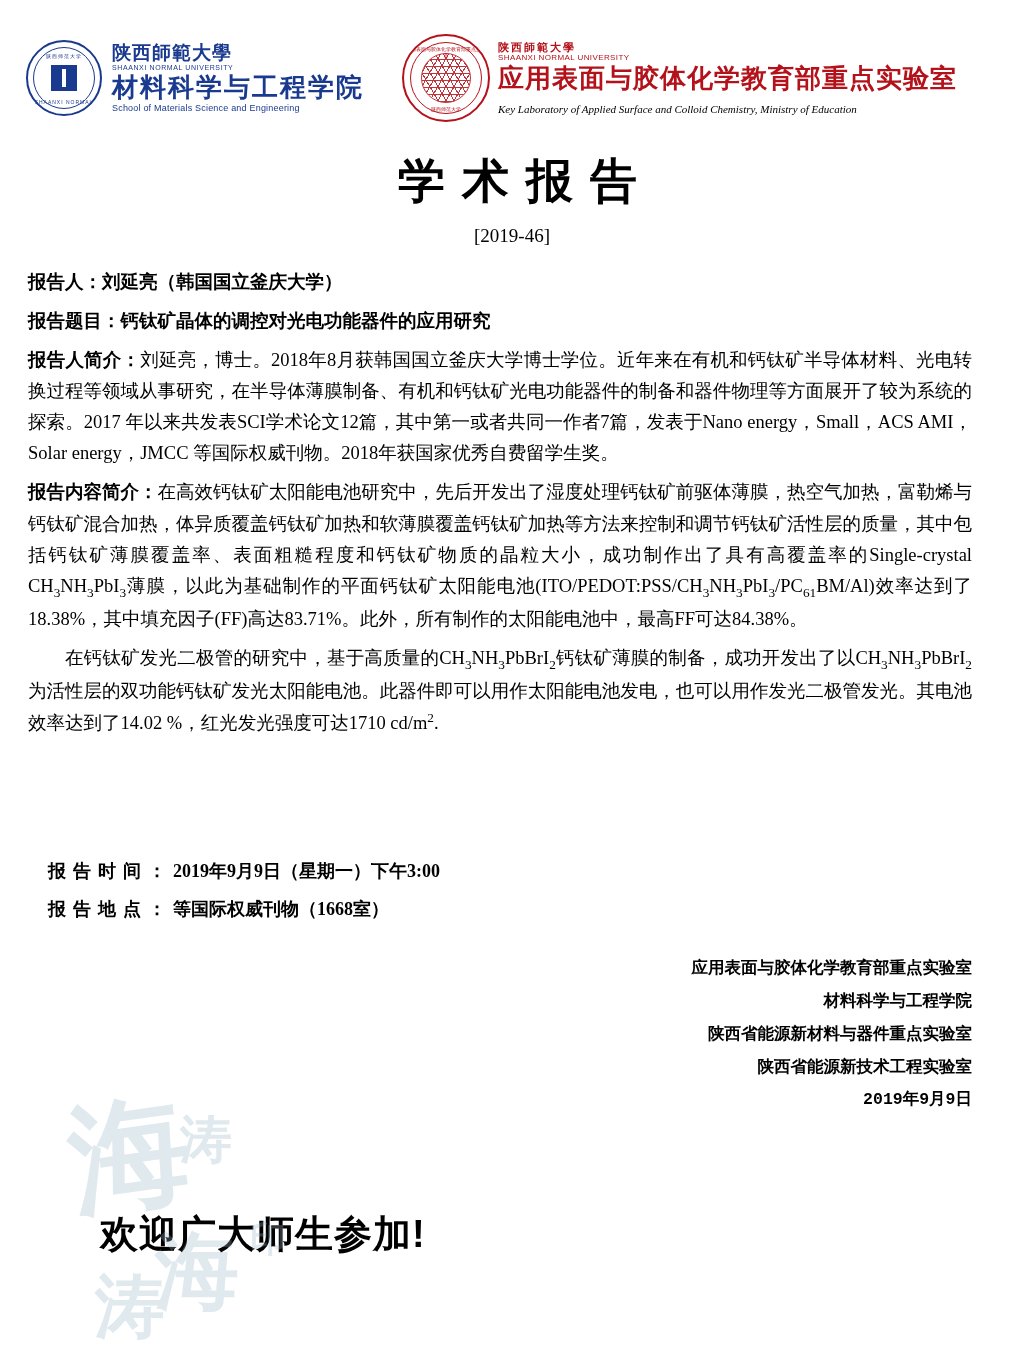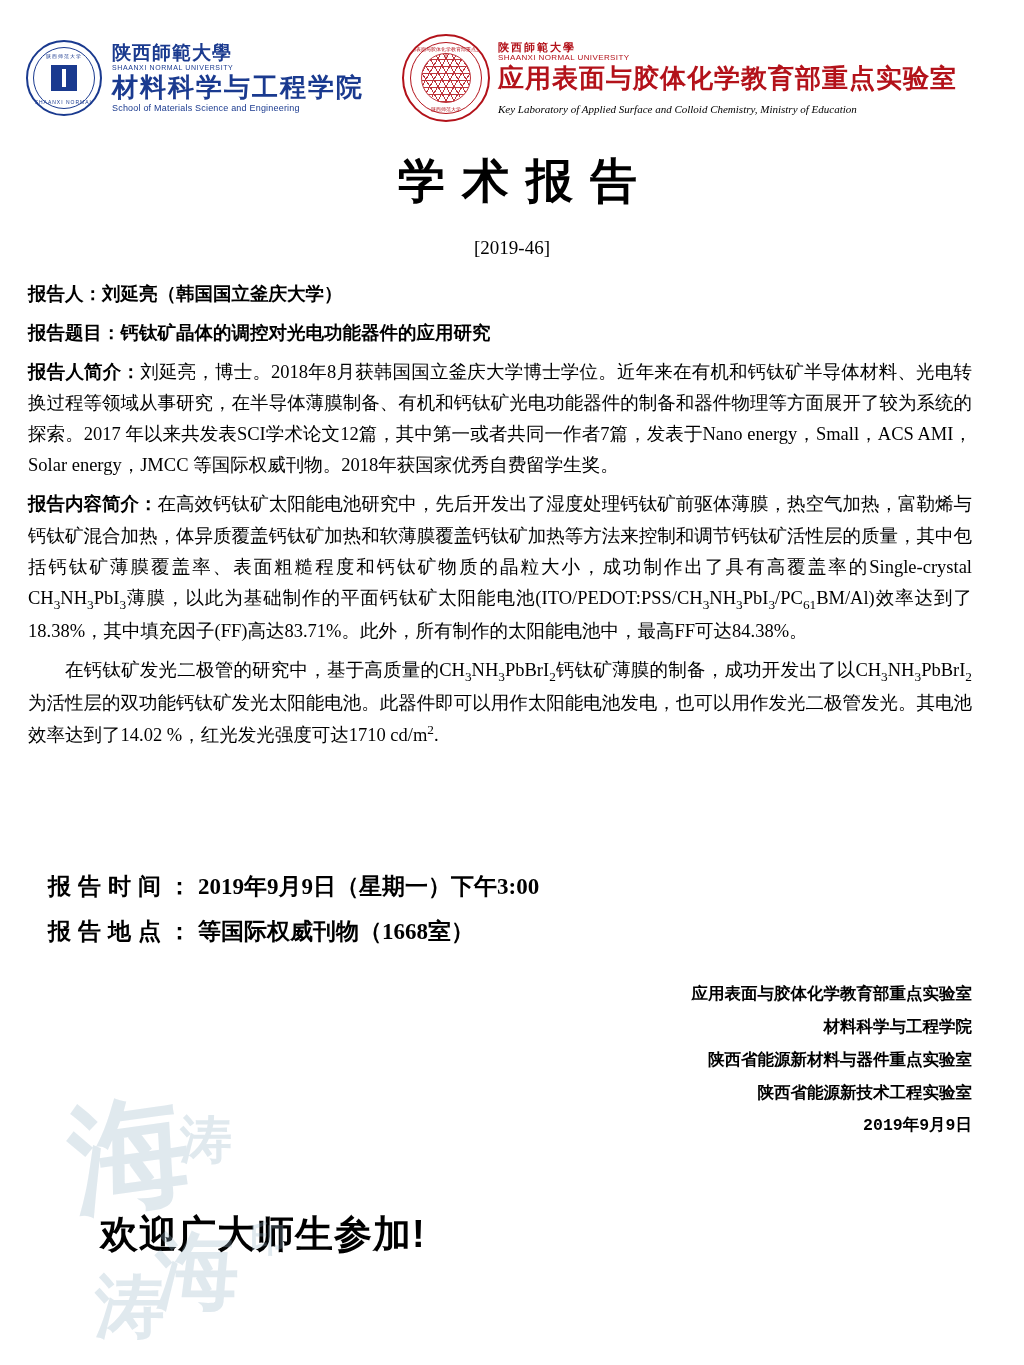--- a/index.html
+++ b/index.html
@@ -177,42 +177,42 @@
     font-size: 47px;
     font-weight: bold;
     letter-spacing: 17px;
     margin: 14px 0 0 0;
     padding-left: 28px;
     font-family: "Liberation Serif", serif;
   }
   .doc-number {
     text-align: center;
     font-size: 19px;
-    margin-top: 24px;
+    margin-top: 12px;
     font-family: "Liberation Serif", serif;
   }
 
   
   .content {
     padding: 20px 52px 0 28px;
     font-size: 18.5px;
     line-height: 1.68;
     text-align: justify;
   }
   .para { margin: 0 0 8px 0; }
   .para.indent { text-indent: 2em; }
   .lbl { font-weight: bold; }
   .b { font-weight: bold; }
   sub { font-size: 0.72em; }
   sup { font-size: 0.72em; }
 
   .spacer { height: 112px; }
 
   .meta-line {
-    font-size: 23px;
+    font-size: 18px;
     font-weight: bold;
     padding: 0 0 0 48px;
     margin-bottom: 14px;
     letter-spacing: 0px;
   }
   .meta-line .k { letter-spacing: 7px; }
 
   
   .footer {
     margin-top: 30px;

